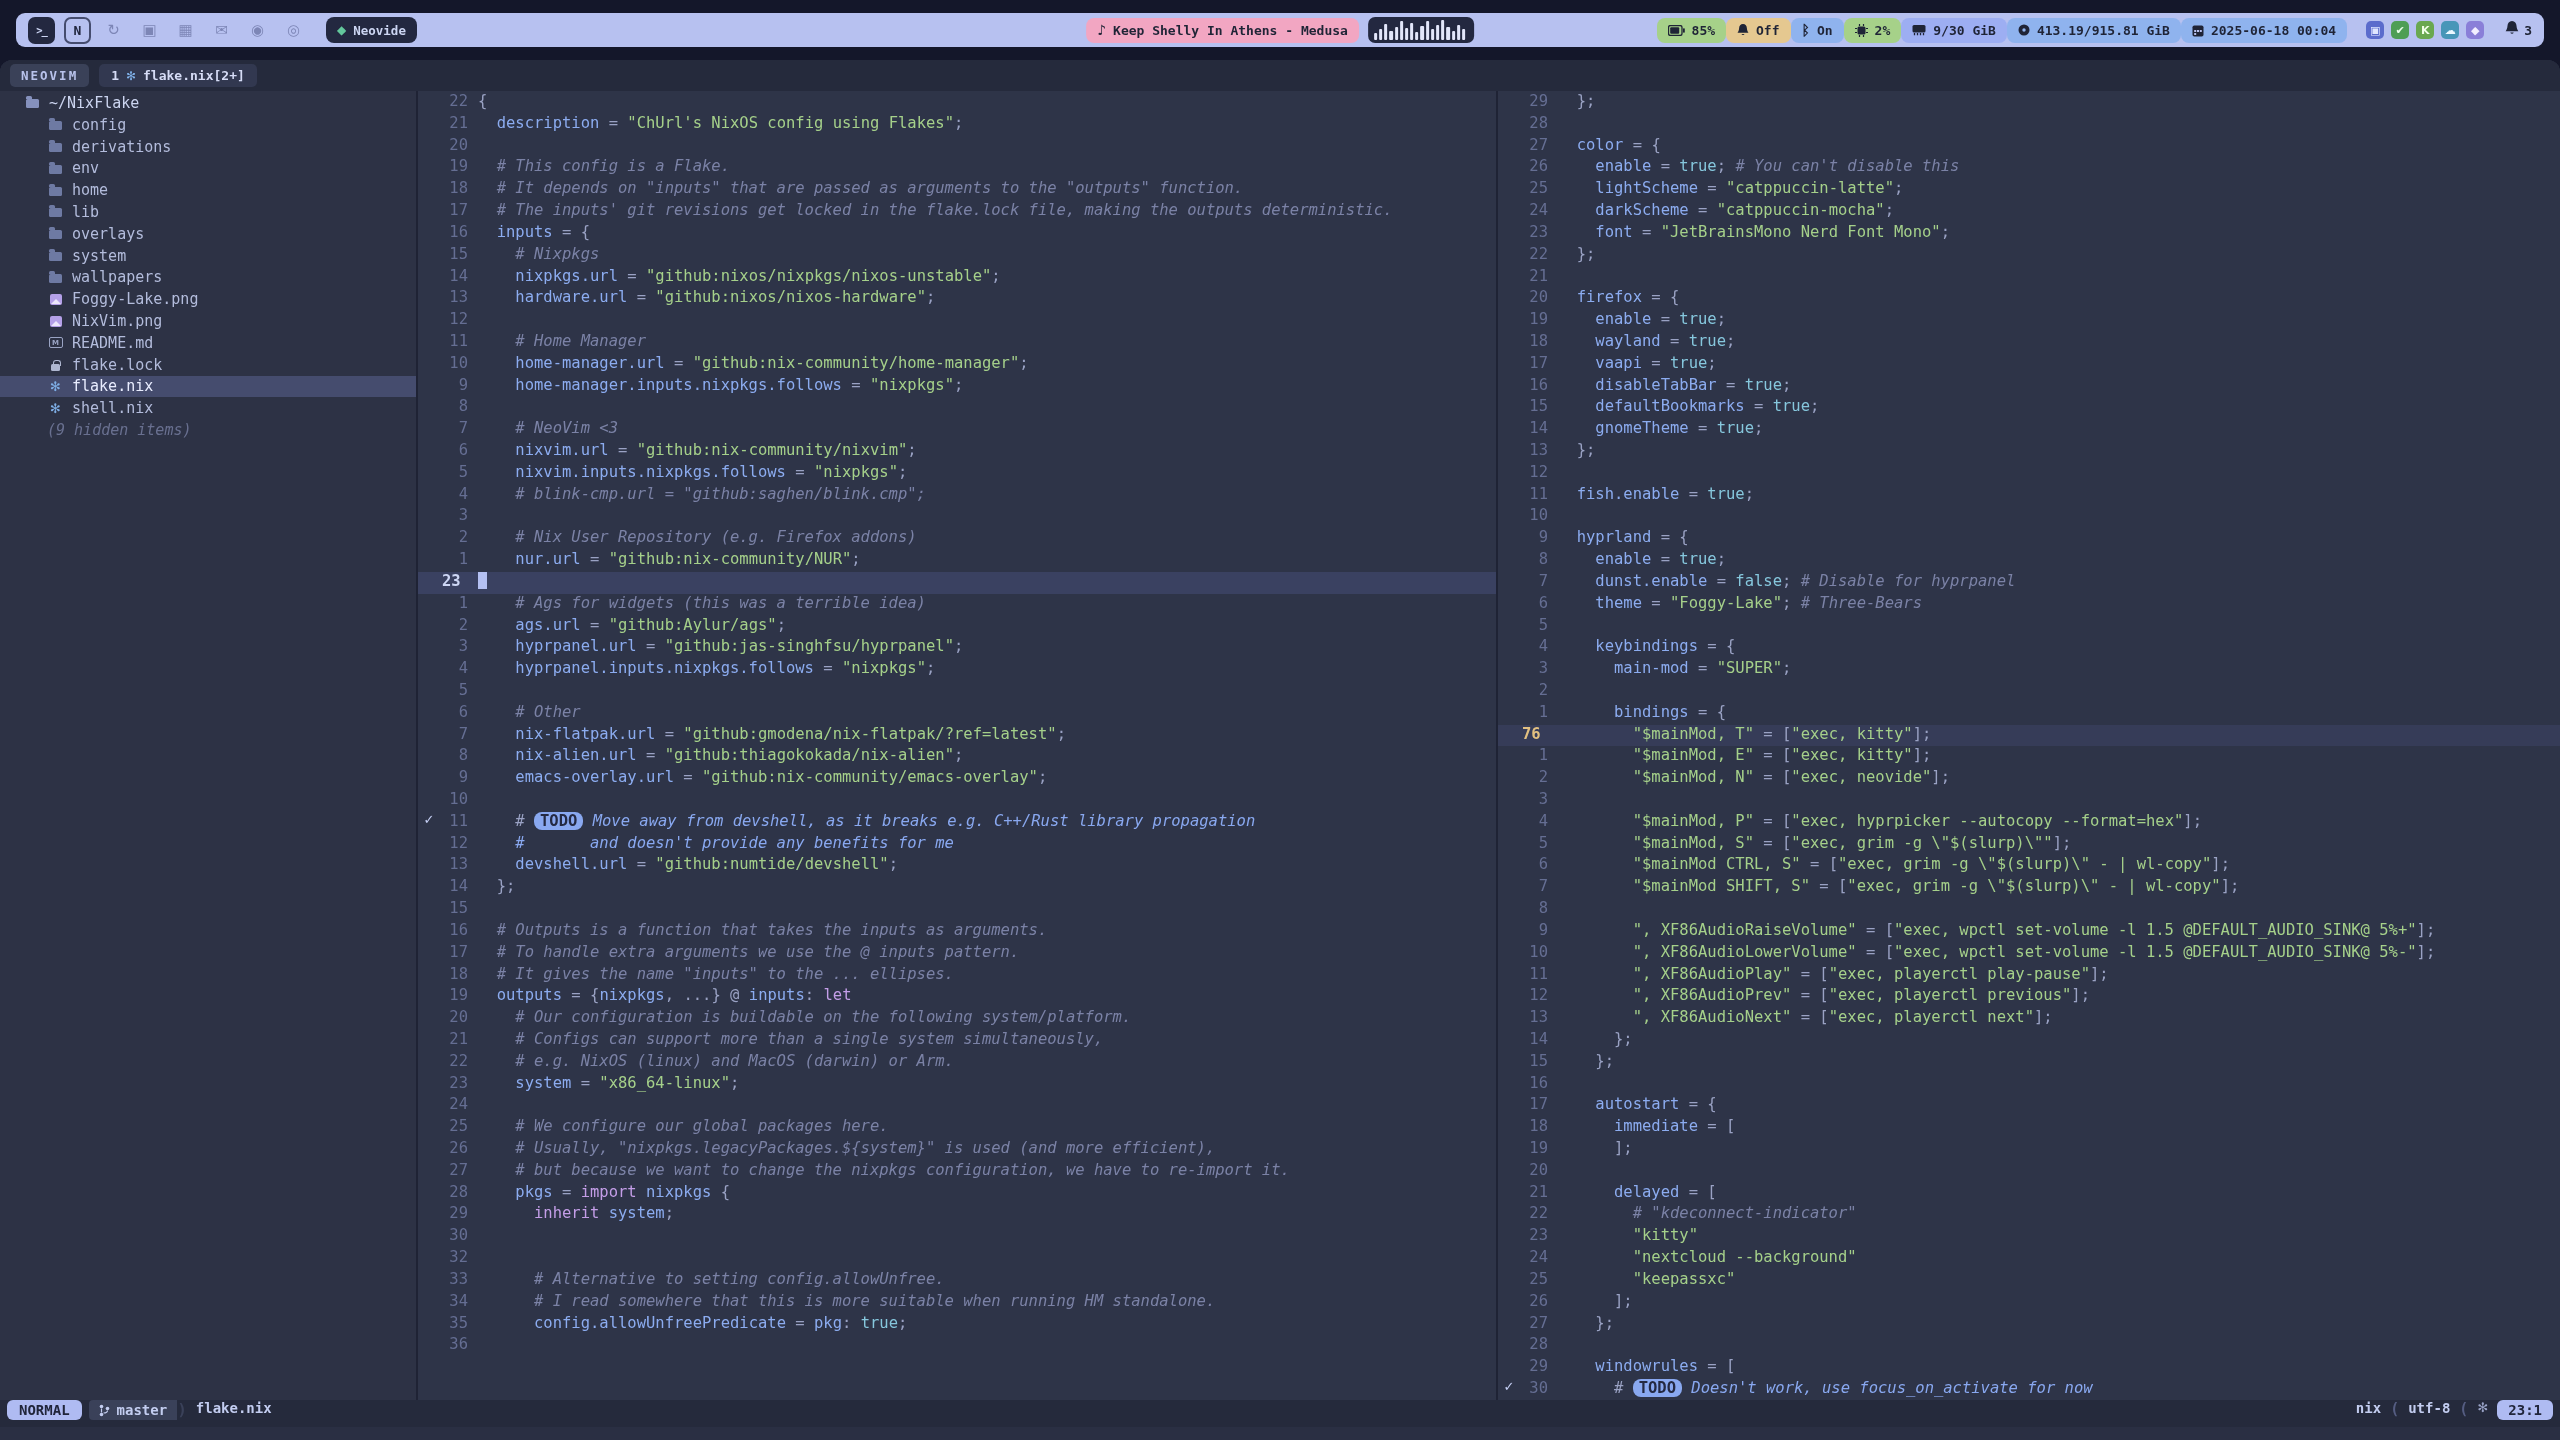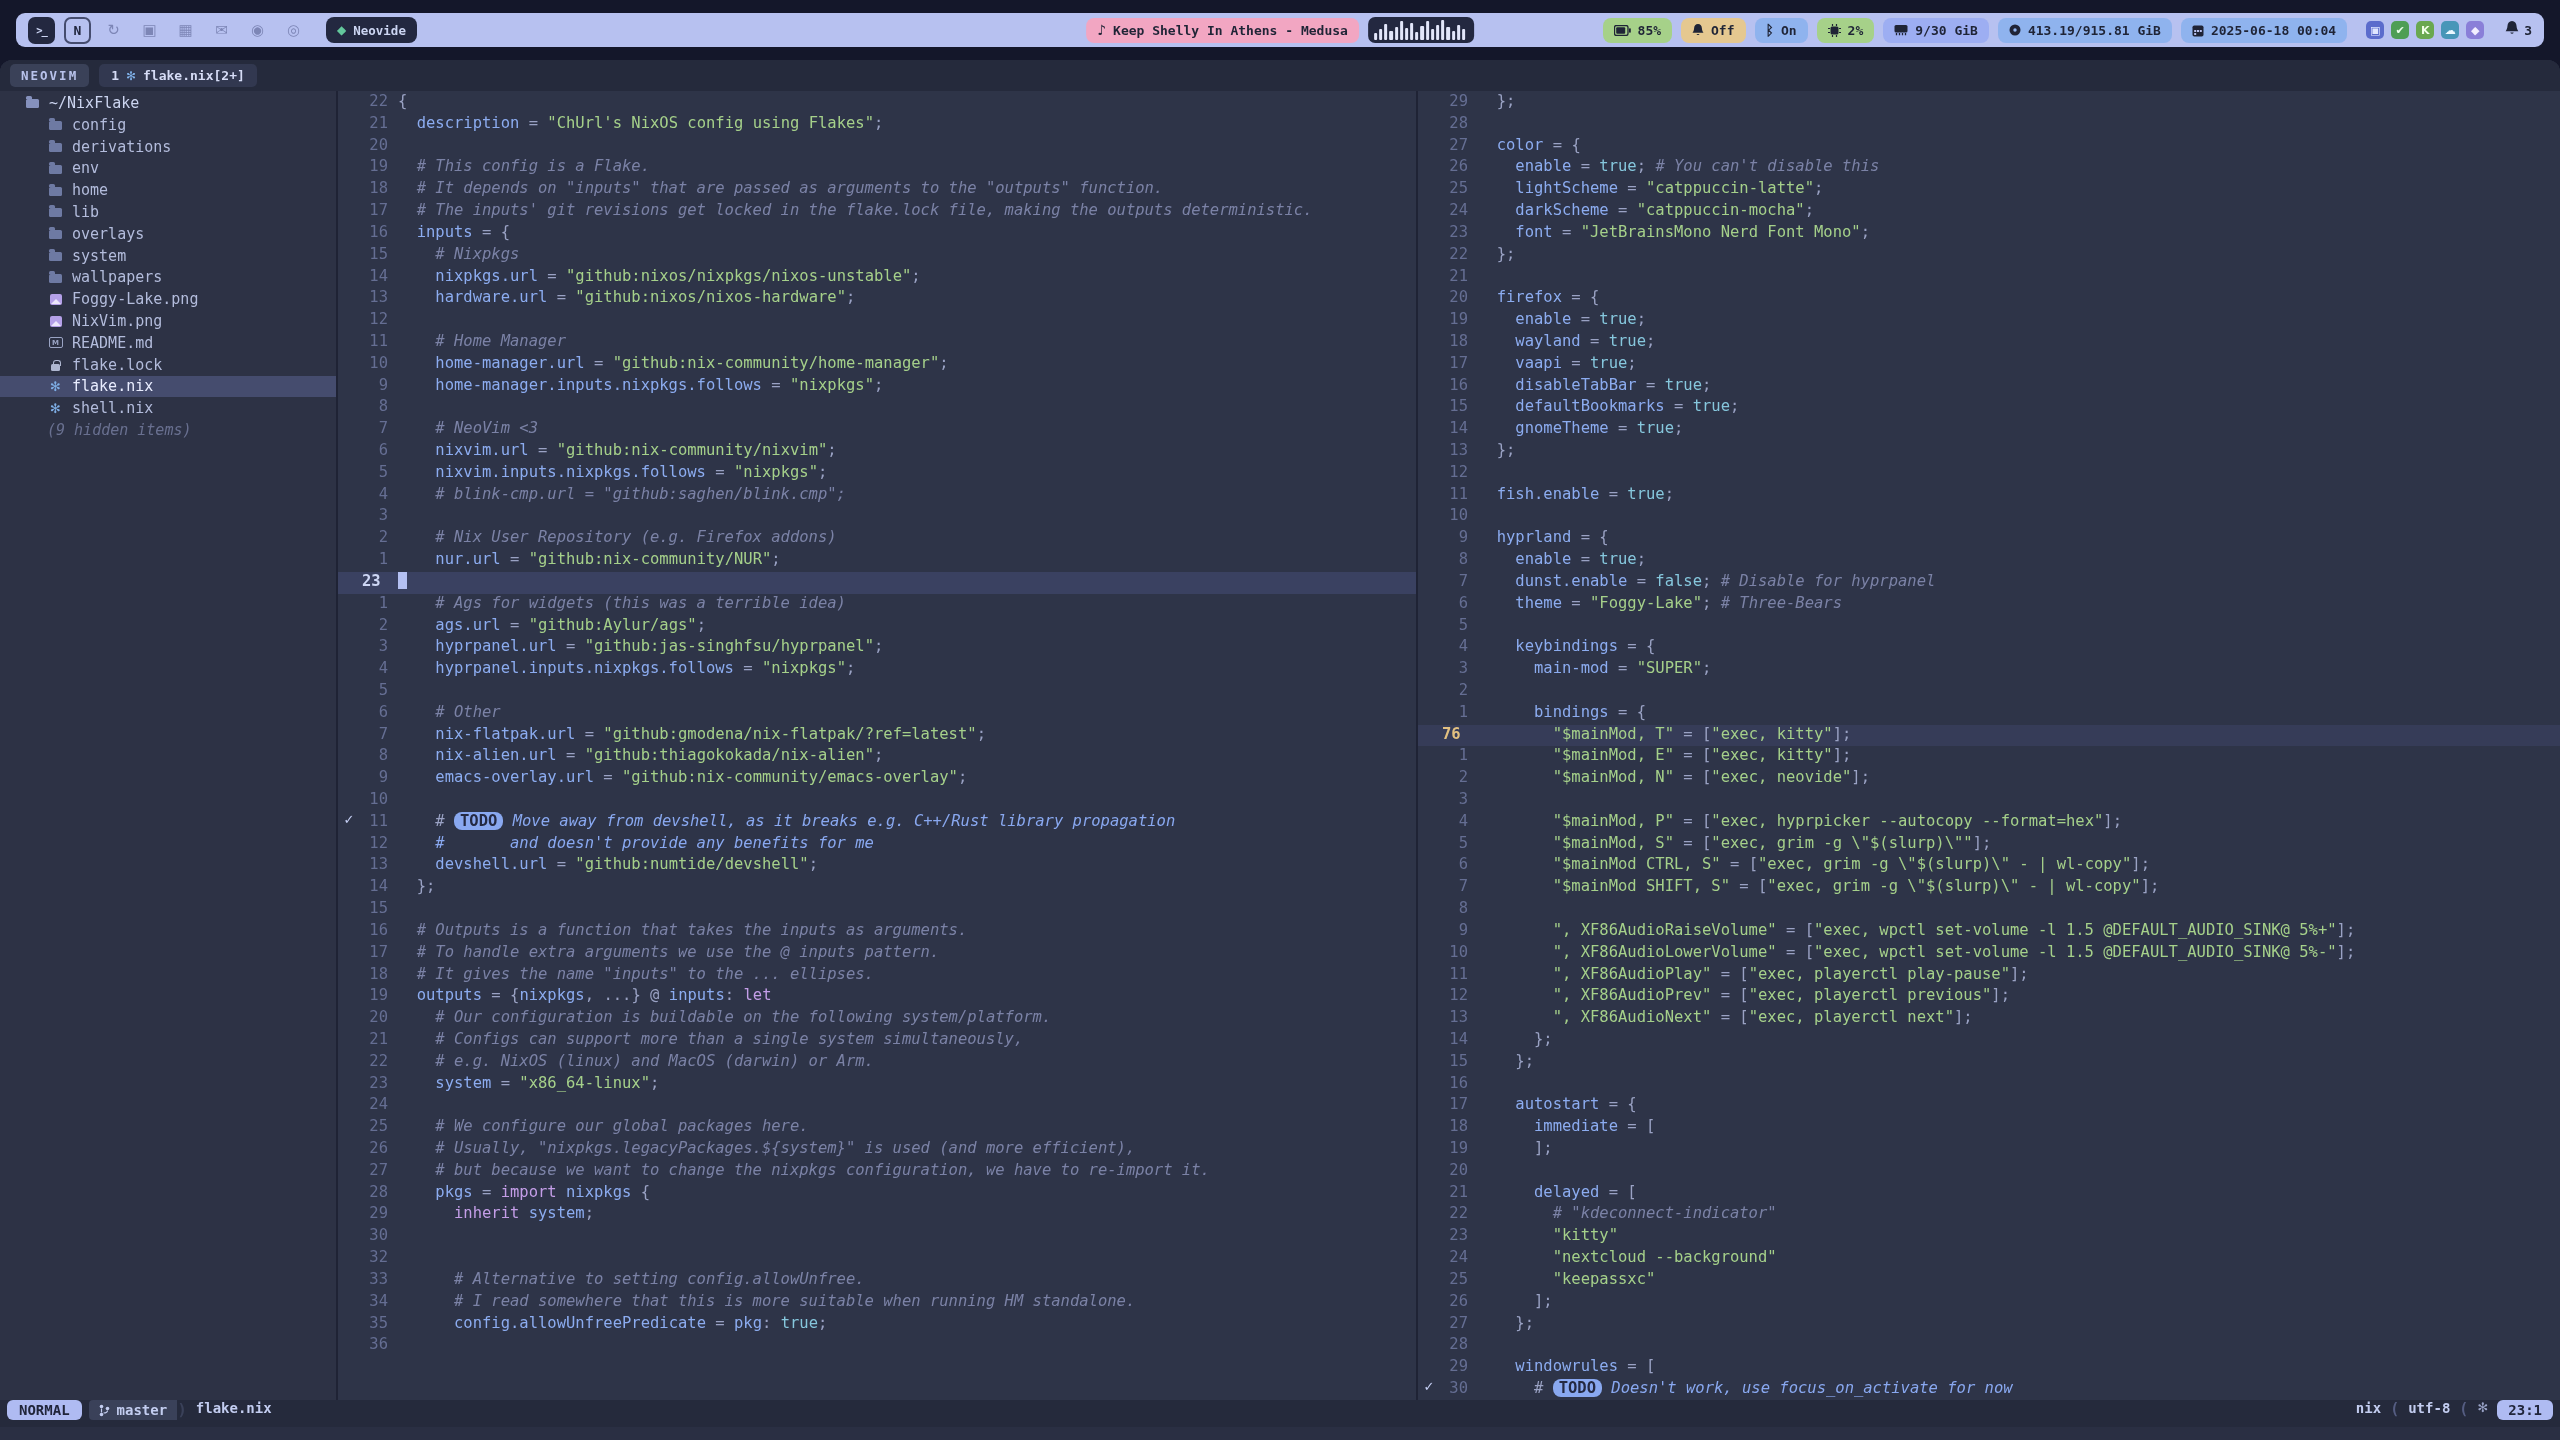--- a/index.html
+++ b/index.html
@@ -39,21 +39,21 @@
   
   .nvim{flex:1;display:flex;flex-direction:column;background:var(--editor-bg);border-radius:12px 12px 0 0;overflow:hidden;min-height:0}
   .tabline{height:31px;flex:none;background:var(--dark-ui);display:flex;align-items:center;padding-left:10px;gap:10px}
   .nvim-logo{background:#3a4158;color:#b9c3ec;font:700 12.5px "DejaVu Sans Mono",monospace;letter-spacing:2px;padding:4px 11px;border-radius:5px}
   .tab{background:#323850;border-radius:5px;padding:4px 12px;display:flex;align-items:center;gap:7px;font:600 13px "DejaVu Sans Mono",monospace;color:#d6dcf6}
   .tab-icon{color:#7fb0e8;font-family:"DejaVu Sans",sans-serif;font-size:12px}
 
   .content{flex:1;display:flex;min-height:0;overflow:hidden}
 
   
-  .filetree{width:338px;flex:none;background:var(--sidebar-bg);border-right:2px solid var(--sep);overflow:hidden;padding-top:1px}
+  .filetree{width:418px;flex:none;background:var(--sidebar-bg);border-right:2px solid var(--sep);overflow:hidden;padding-top:1px}
   .trow{height:var(--lh);display:flex;align-items:center;padding-left:47px;color:#b3bcdc;font:15px "DejaVu Sans Mono",monospace;white-space:nowrap}
   .trow.root{padding-left:24px;color:#ccd5f0}
   .trow.sel{background:#454c6e;color:#e9edff}
   .thidden{color:#697090;font-style:italic}
   .ti{flex:none;width:17px;margin-right:8px;display:flex;align-items:center;justify-content:center;font-family:"DejaVu Sans",sans-serif}
   .ti-folder,.ti-folder-open{position:relative;width:13px;height:9px;background:#6e7aa3;border-radius:1.5px;margin-top:2px}
   .ti-folder::before,.ti-folder-open::before{content:"";position:absolute;top:-3px;left:0;width:6px;height:3px;background:inherit;border-radius:1.5px 1.5px 0 0}
   .ti-folder-open{background:#8591bd}
   .ti-image{width:12px;height:11px;background:#b4a0e8;border-radius:2px;position:relative;overflow:hidden}
   .ti-image::after{content:"";position:absolute;left:1px;bottom:1px;border-left:5px solid transparent;border-right:5px solid transparent;border-bottom:5px solid #ece6fb}
@@ -139,21 +139,21 @@
             <i style="height: 11px;"></i>
             <i style="height: 15px;"></i>
             <i style="height: 20px;"></i>
             <i style="height: 13px;"></i>
             <i style="height: 9px;"></i>
             <i style="height: 15px;"></i>
             <i style="height: 11px;"></i>
           </div>
       </div>
       <div class="tb-right">
-        <div id="status-chips" style="display:flex;align-items:center;gap:9px">
+        <div id="status-chips" style="display:flex;align-items:center;">
             <div class="chip" style="background: rgb(166, 209, 137);">
               <span class="ic">
                 <svg width="17" height="11" viewBox="0 0 17 11">
                   <rect x="0.5" y="0.5" width="13.5" height="10" rx="2" fill="none" stroke="#1f2436" stroke-width="1.3"></rect>
                   <rect x="2.2" y="2.2" width="9" height="6.6" rx="1" fill="#1f2436"></rect>
                   <rect x="15" y="3.2" width="1.8" height="4.6" rx="0.8" fill="#1f2436"></rect>
                 </svg>
               </span>
               <span>85%</span>
             </div>

